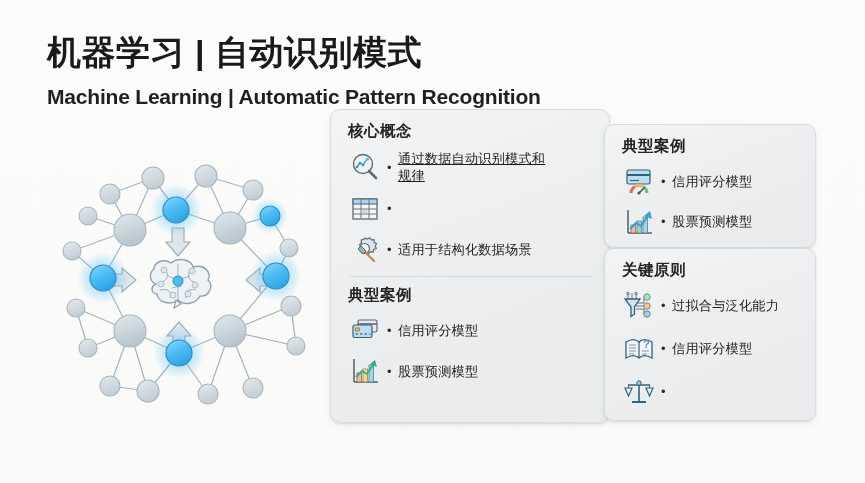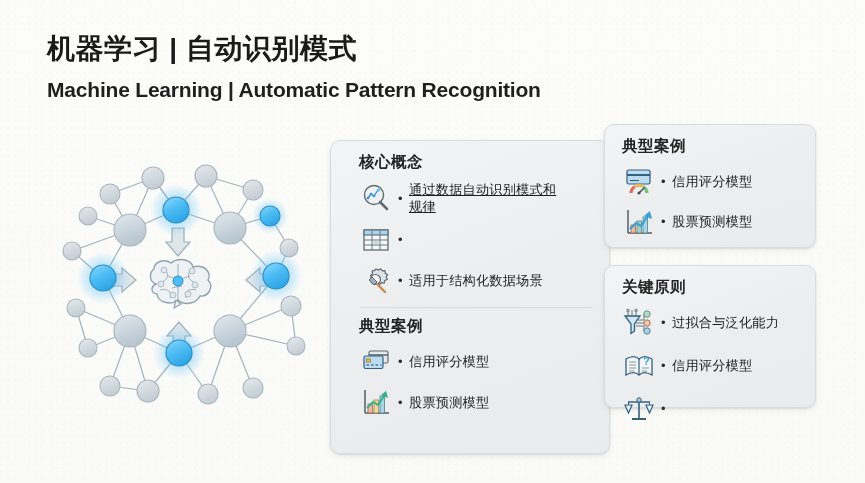--- a/index.html
+++ b/index.html
@@ -26,21 +26,21 @@
   }
 
   
   #header {
     position: absolute;
     left: 47px;
     top: 33px;
     width: 620px;
   }
   #title-cn {
-    font-size: 28px;
+    font-size: 34px;
     font-weight: 700;
     letter-spacing: 0.5px;
     color: #1a1a1a;
     line-height: 1.12;
     white-space: nowrap;
   }
   #title-en {
     margin-top: 14px;
     font-size: 21px;
     font-weight: 700;
@@ -61,23 +61,23 @@
 
   
   .card {
     position: absolute;
     border-radius: 10px;
     background: linear-gradient(160deg, #f3f4f5 0%, #eceeef 45%, #e9ebec 100%);
     border: 1px solid #d9dcde;
     box-shadow: 0 1px 2px rgba(0,0,0,0.10), 0 3px 7px rgba(0,0,0,0.055);
     box-sizing: border-box;
   }
-  #card-middle { left: 330px; top: 140px; width: 280px; height: 314px; padding-left: 11px; }
+  #card-middle { left: 330px; top: 109px; width: 280px; height: 314px; }
   #card-cases  { left: 604px; top: 124px; width: 212px; height: 124px; }
-  #card-princ  { left: 604px; top: 265px; width: 212px; height: 143px; }
+  #card-princ  { left: 604px; top: 248px; width: 212px; height: 173px; }
 
   .card-inner { padding: 13px 14px 0 17px; }
   .sect-title {
     font-size: 15.5px;
     font-weight: 700;
     color: #232323;
     letter-spacing: 0.5px;
     line-height: 1;
     margin-bottom: 11px;
   }

